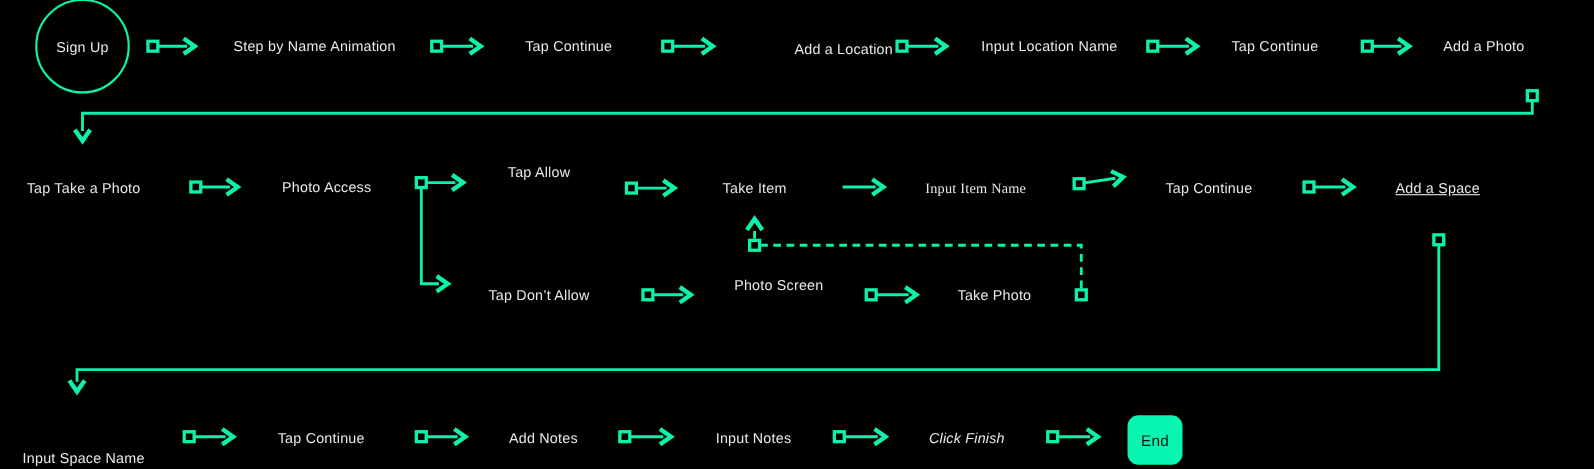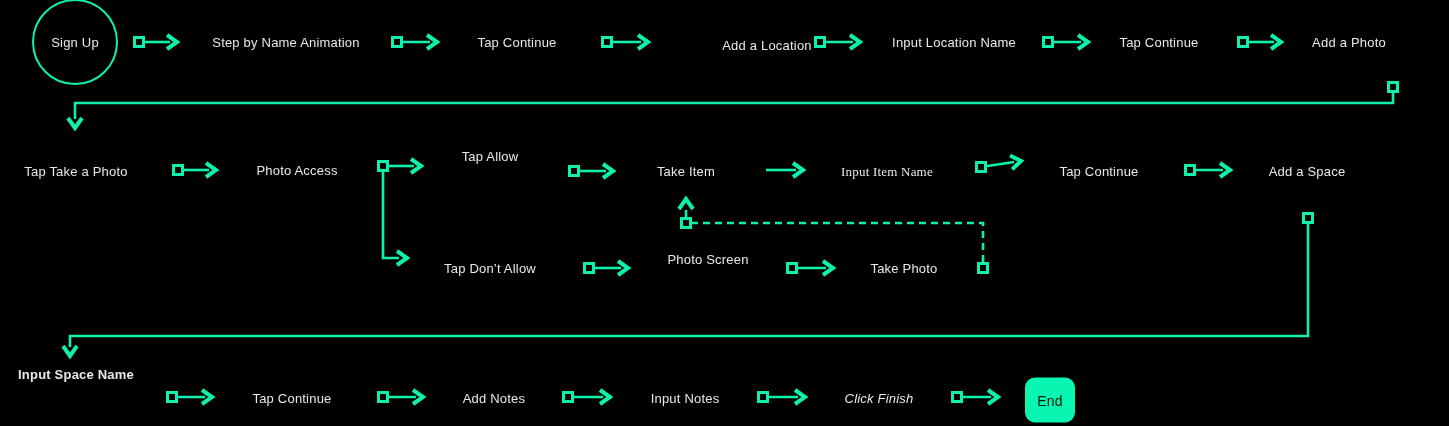--- a/index.html
+++ b/index.html
@@ -164,24 +164,24 @@
       <div class="node" style="left: 731px; top: 45px; margin-left: 36px;">Add a Location</div>
       <div class="node" style="left: 954px; top: 42px;">Input Location Name</div>
       <div class="node" style="left: 1159px; top: 42px;">Tap Continue</div>
       <div class="node" style="left: 1349px; top: 42px;">Add a Photo</div>
       <div class="node" style="left: 76px; top: 171px;">Tap Take a Photo</div>
       <div class="node" style="left: 297px; top: 170px;">Photo Access</div>
       <div class="node" style="left: 490px; top: 156px;">Tap Allow</div>
       <div class="node" style="left: 686px; top: 171px;">Take Item</div>
       <div class="node" style="left: 887px; top: 171px; font-family: Liberation Serif, serif;">Input Item Name</div>
       <div class="node" style="left: 1099px; top: 171px;">Tap Continue</div>
-      <div class="node" style="left: 1307px; top: 171px;">Add a Space</div>
+      <div class="node" style="left: 1307px; top: 171px; text-decoration: underline;">Add a Space</div>
       <div class="node" style="left: 490px; top: 268px;">Tap Don’t Allow</div>
       <div class="node" style="left: 708px; top: 259px;">Photo Screen</div>
       <div class="node" style="left: 904px; top: 268px;">Take Photo</div>
-      <div class="node" style="left: 76px; top: 374px; font-weight: bold;">Input Space Name</div>
+      <div class="node" style="left: 76px; top: 416px;">Input Space Name</div>
       <div class="node" style="left: 292px; top: 398px;">Tap Continue</div>
       <div class="node" style="left: 494px; top: 398px;">Add Notes</div>
       <div class="node" style="left: 685px; top: 398px;">Input Notes</div>
       <div class="node" style="left: 879px; top: 398px; font-style: italic;">Click Finish</div>
       <div class="node pill" style="left: 1050px; top: 400px;">End</div>
     </div>
 </div>
 
 </body></html>

